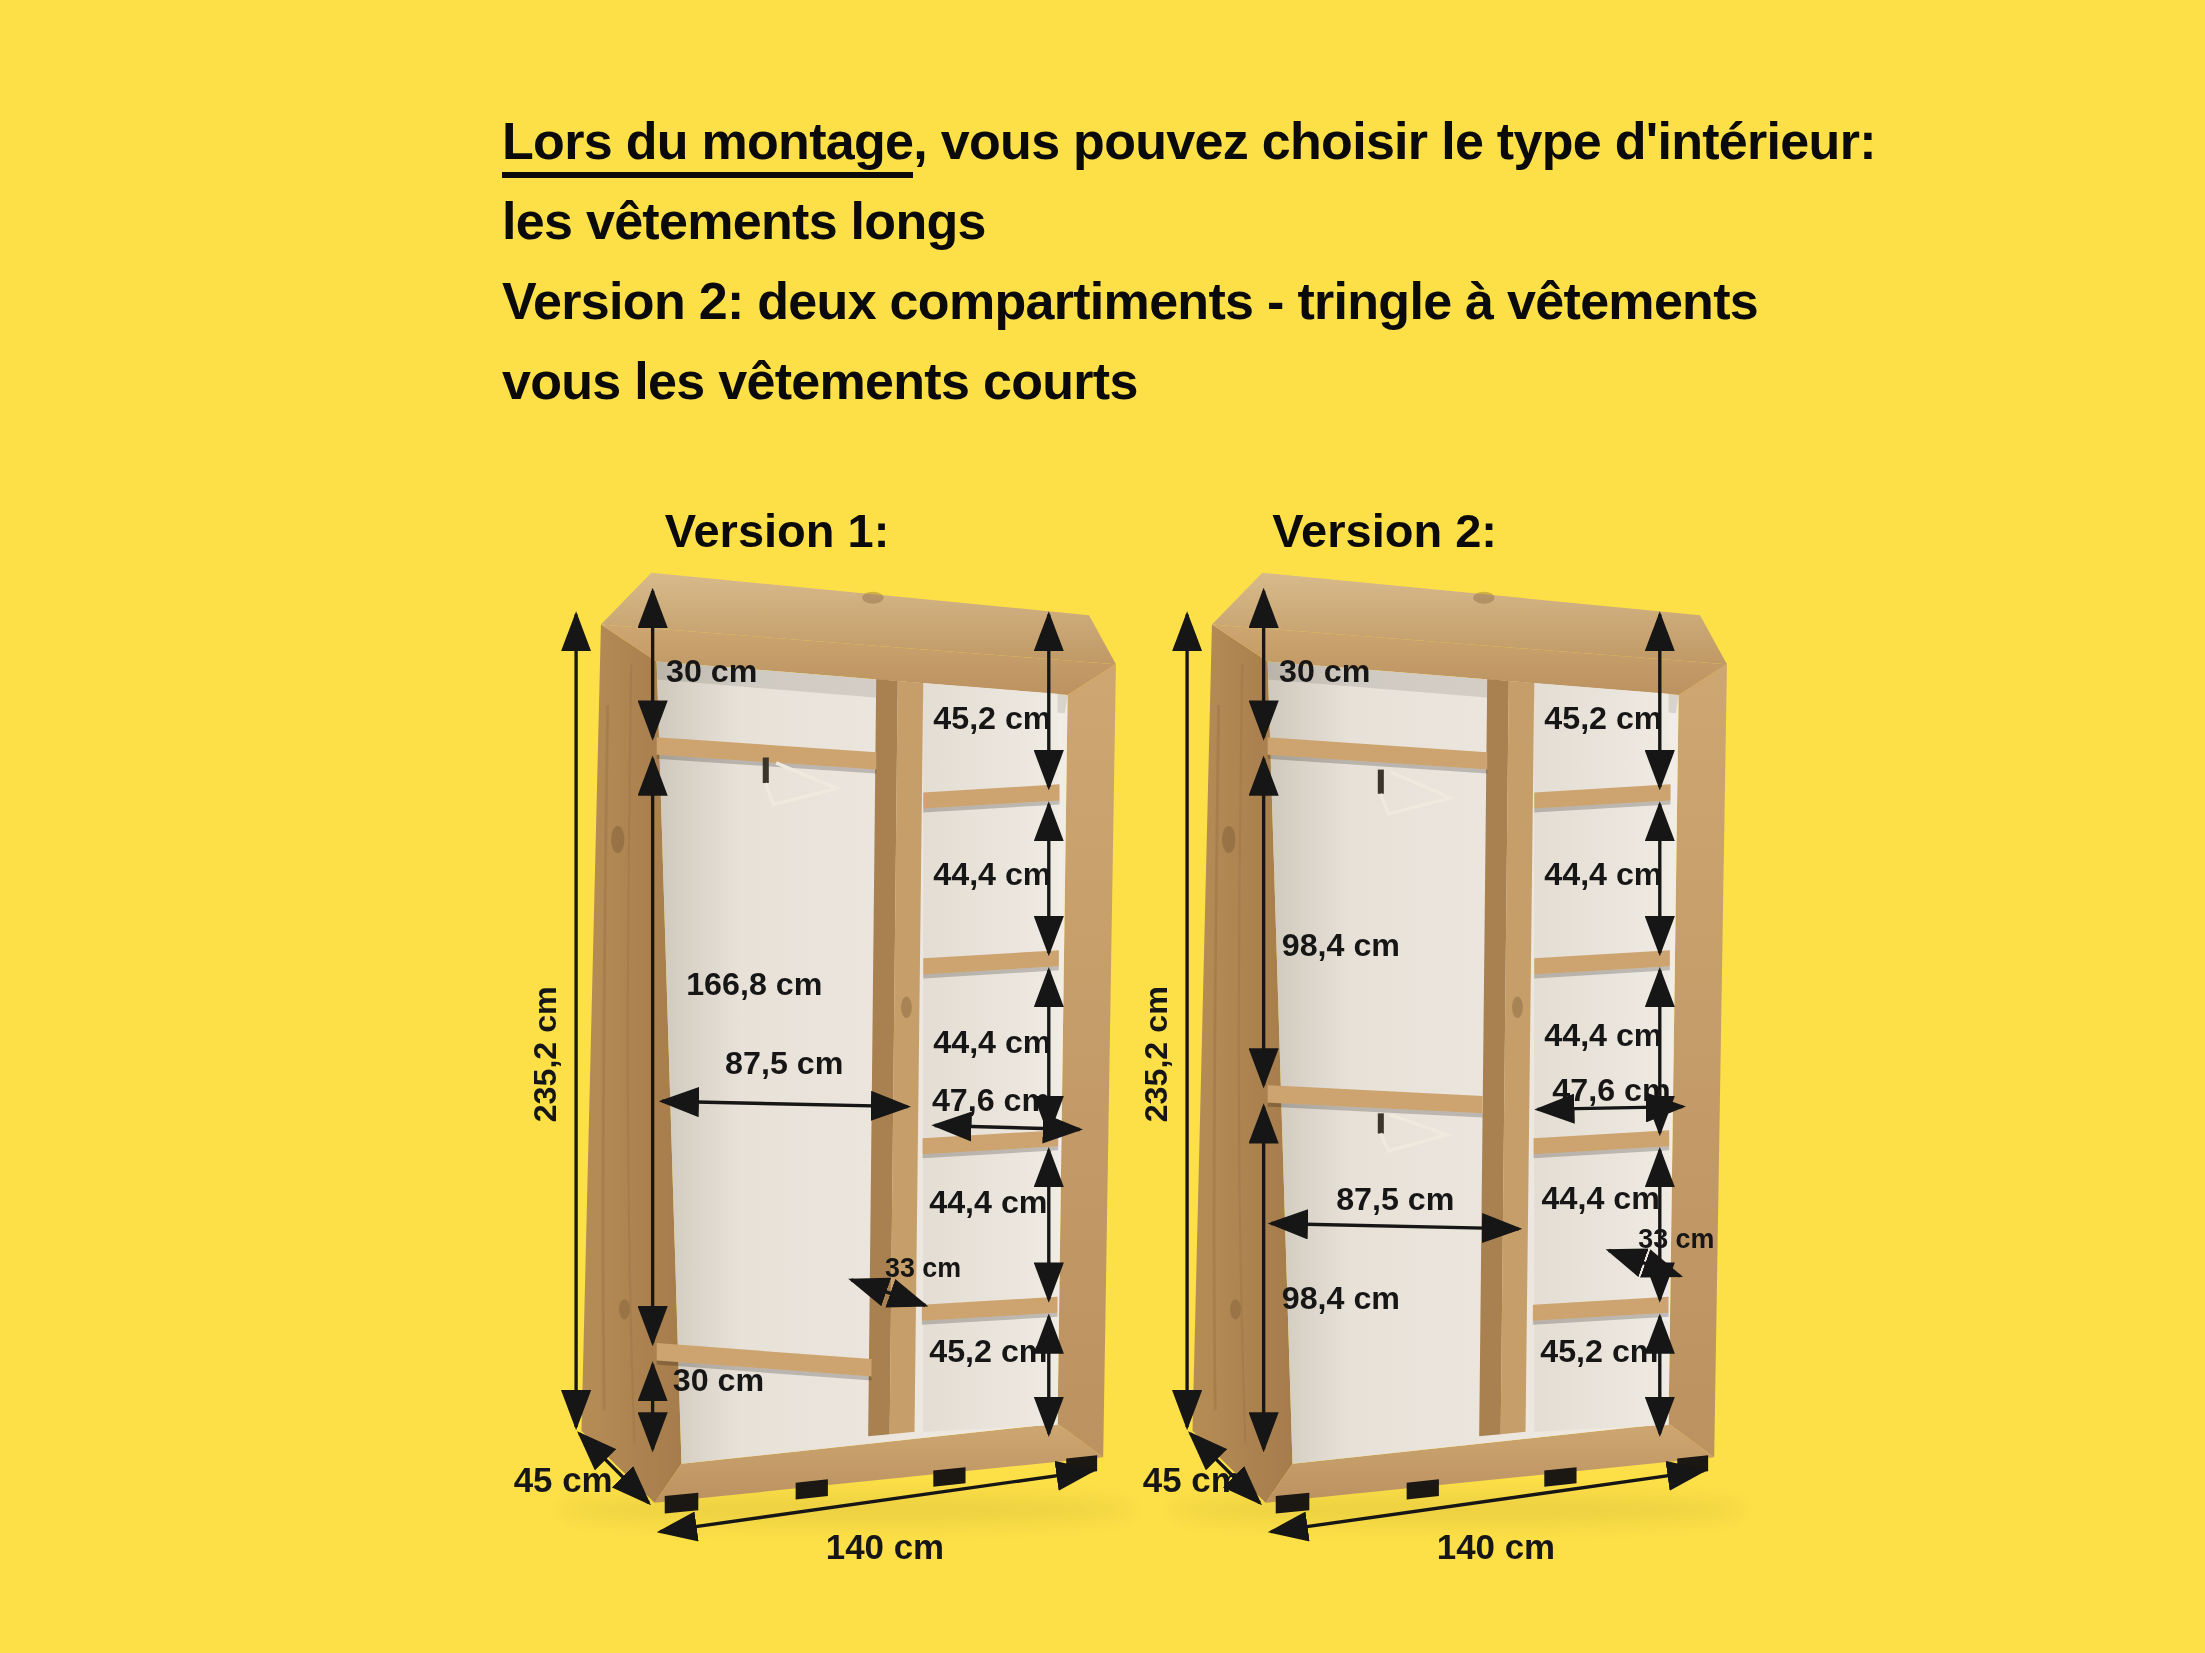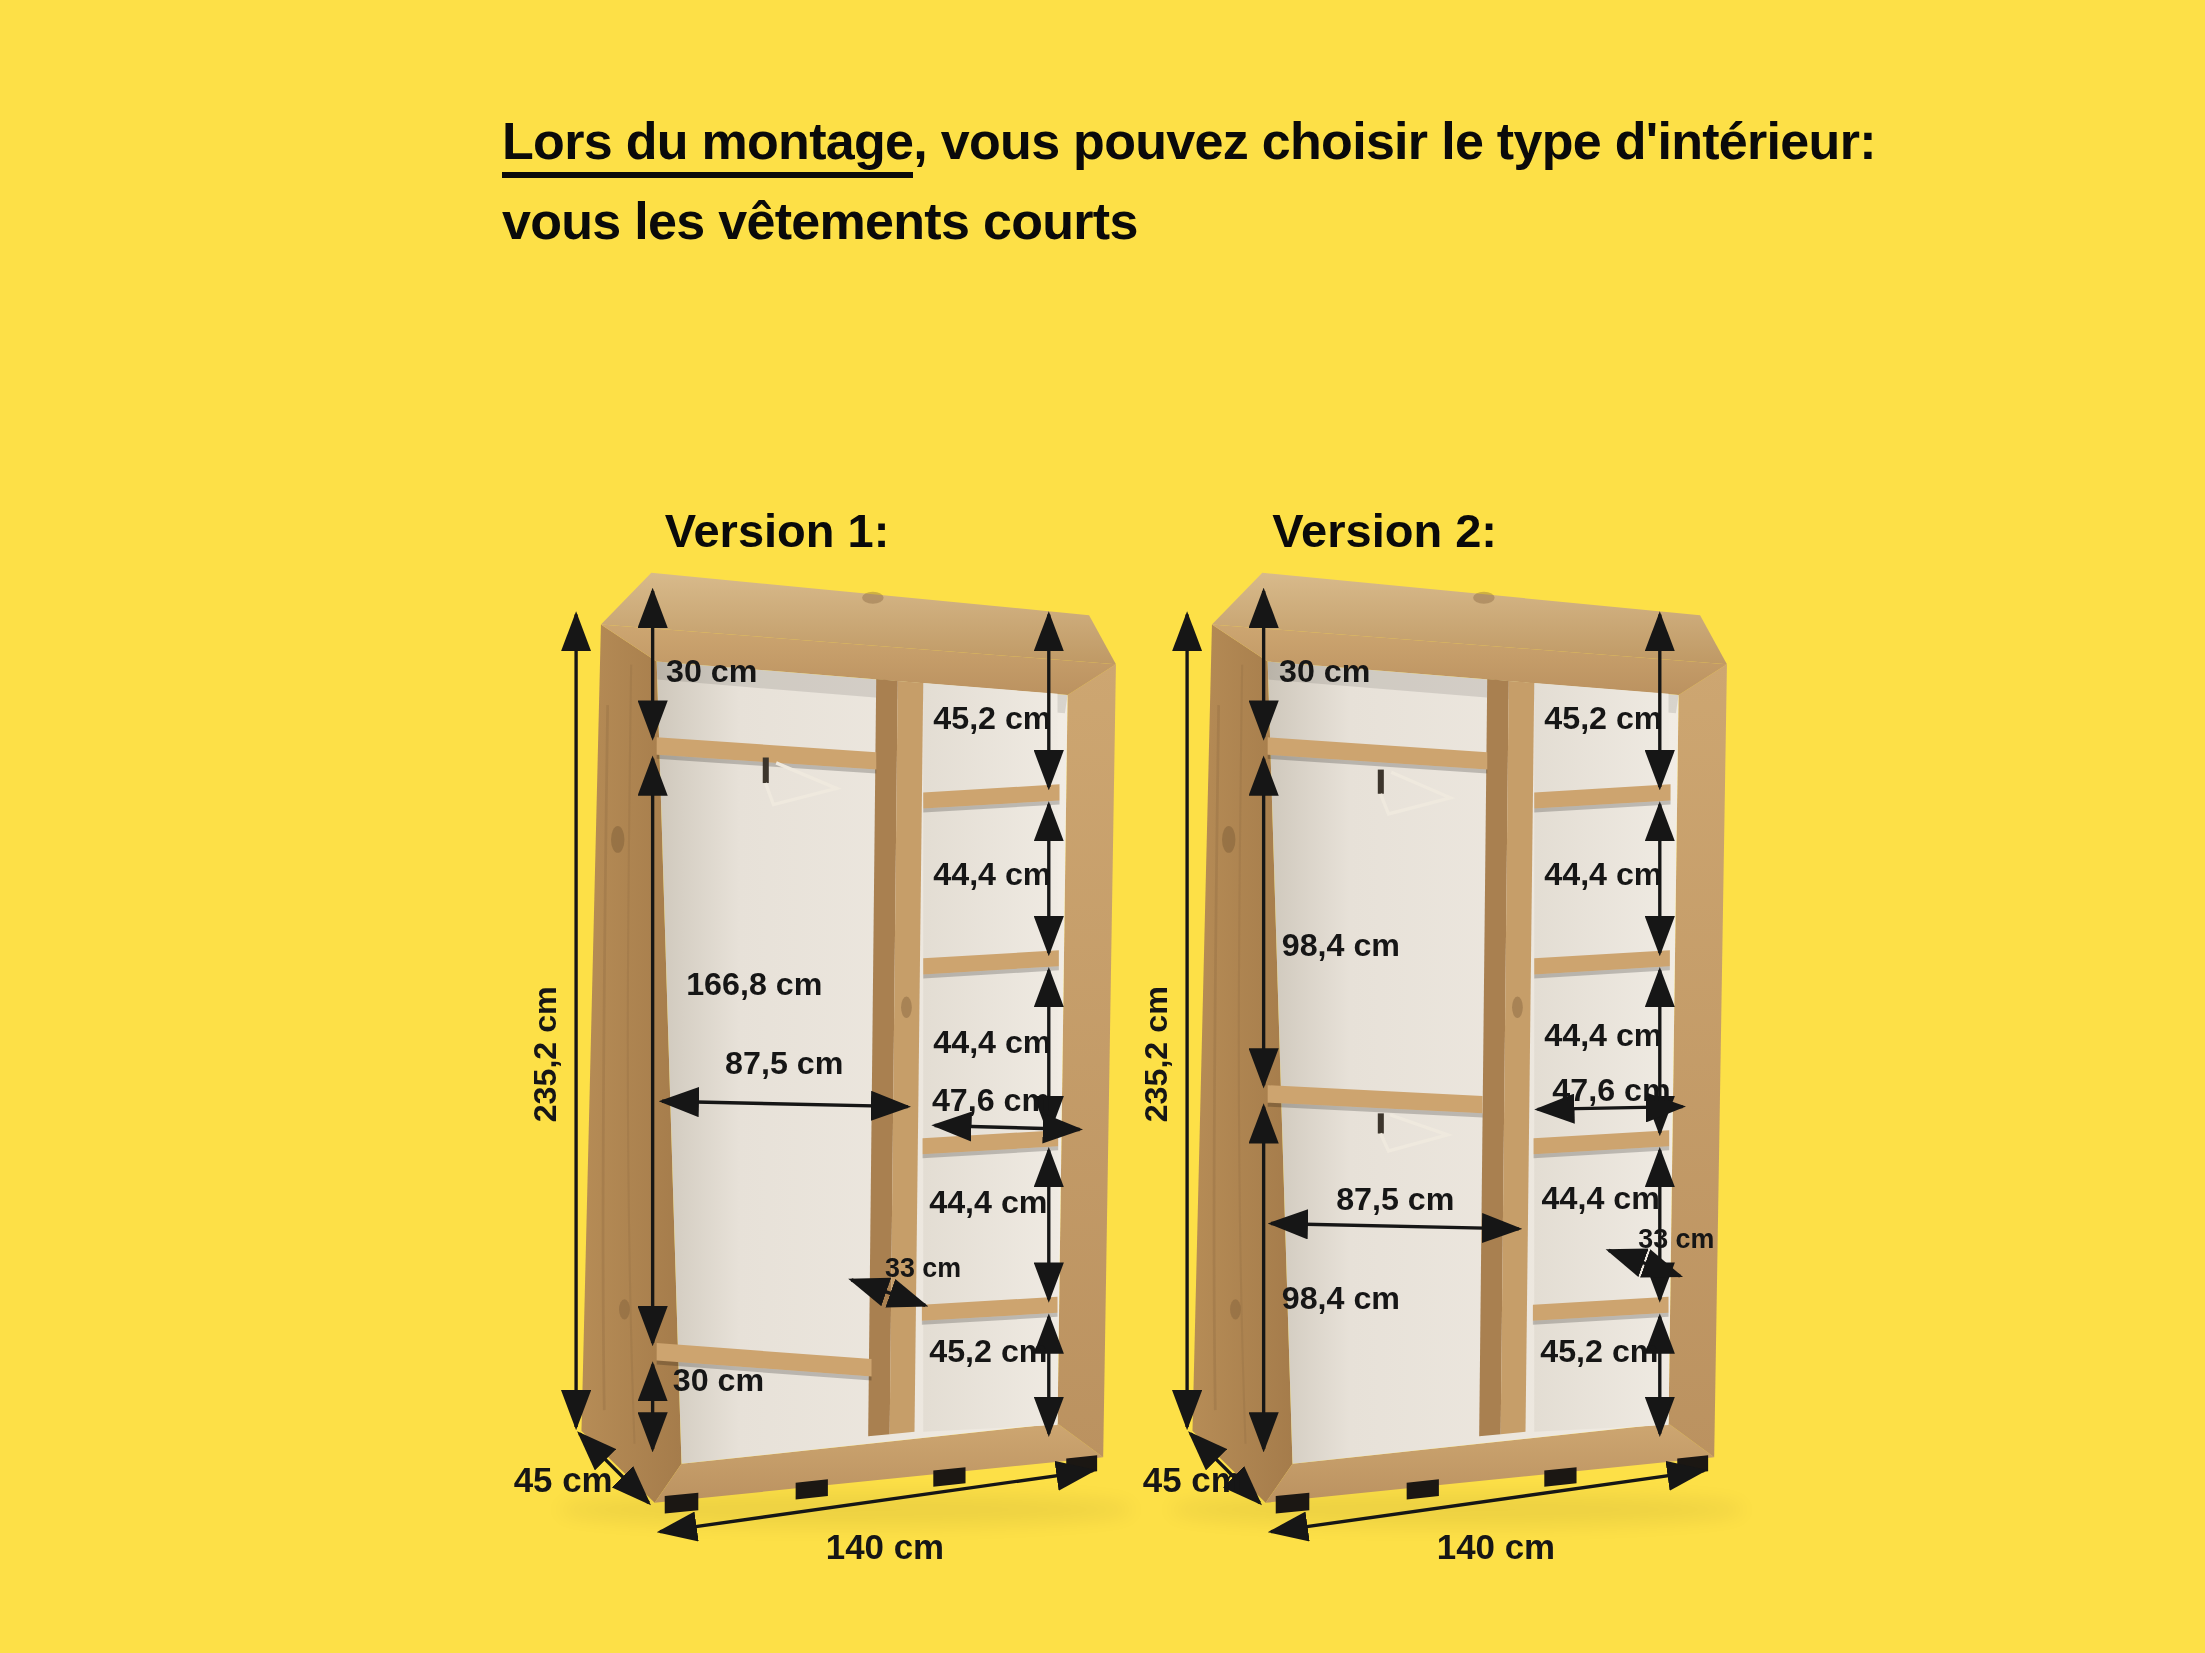--- a/index.html
+++ b/index.html
@@ -16,20 +16,22 @@
   .vtitle{font-size:70px;fill:#0a0a0a;}
   .dline{stroke:#161616;stroke-width:5;fill:none;}
 </style>
 </head>
 <body>
 
 <div id="page">
 
   <div id="header">
     <div class="hline"><span class="uline">Lors du montage</span><span>, vous pouvez choisir le type d'intérieur:</span></div>
+    <div class="hline">les vêtements longs</div>
+    <div class="hline">Version 2: deux compartiments - tringle à vêtements</div>
     <div class="hline">vous les vêtements courts</div>
   </div>
 
   <svg id="diagram-svg" width="2205" height="1654" viewBox="0 0 3284 2463">
     <defs>
       <marker id="ah" markerUnits="strokeWidth" markerWidth="12" markerHeight="9" refX="11" refY="4.5" orient="auto-start-reverse">
         <path d="M0,0 L12,4.5 L0,9 Z" fill="#161616"></path>
       </marker>
       <linearGradient id="gradTop" x1="0" y1="0" x2="0" y2="1">
         <stop offset="0" stop-color="#d8ba8b"></stop>

